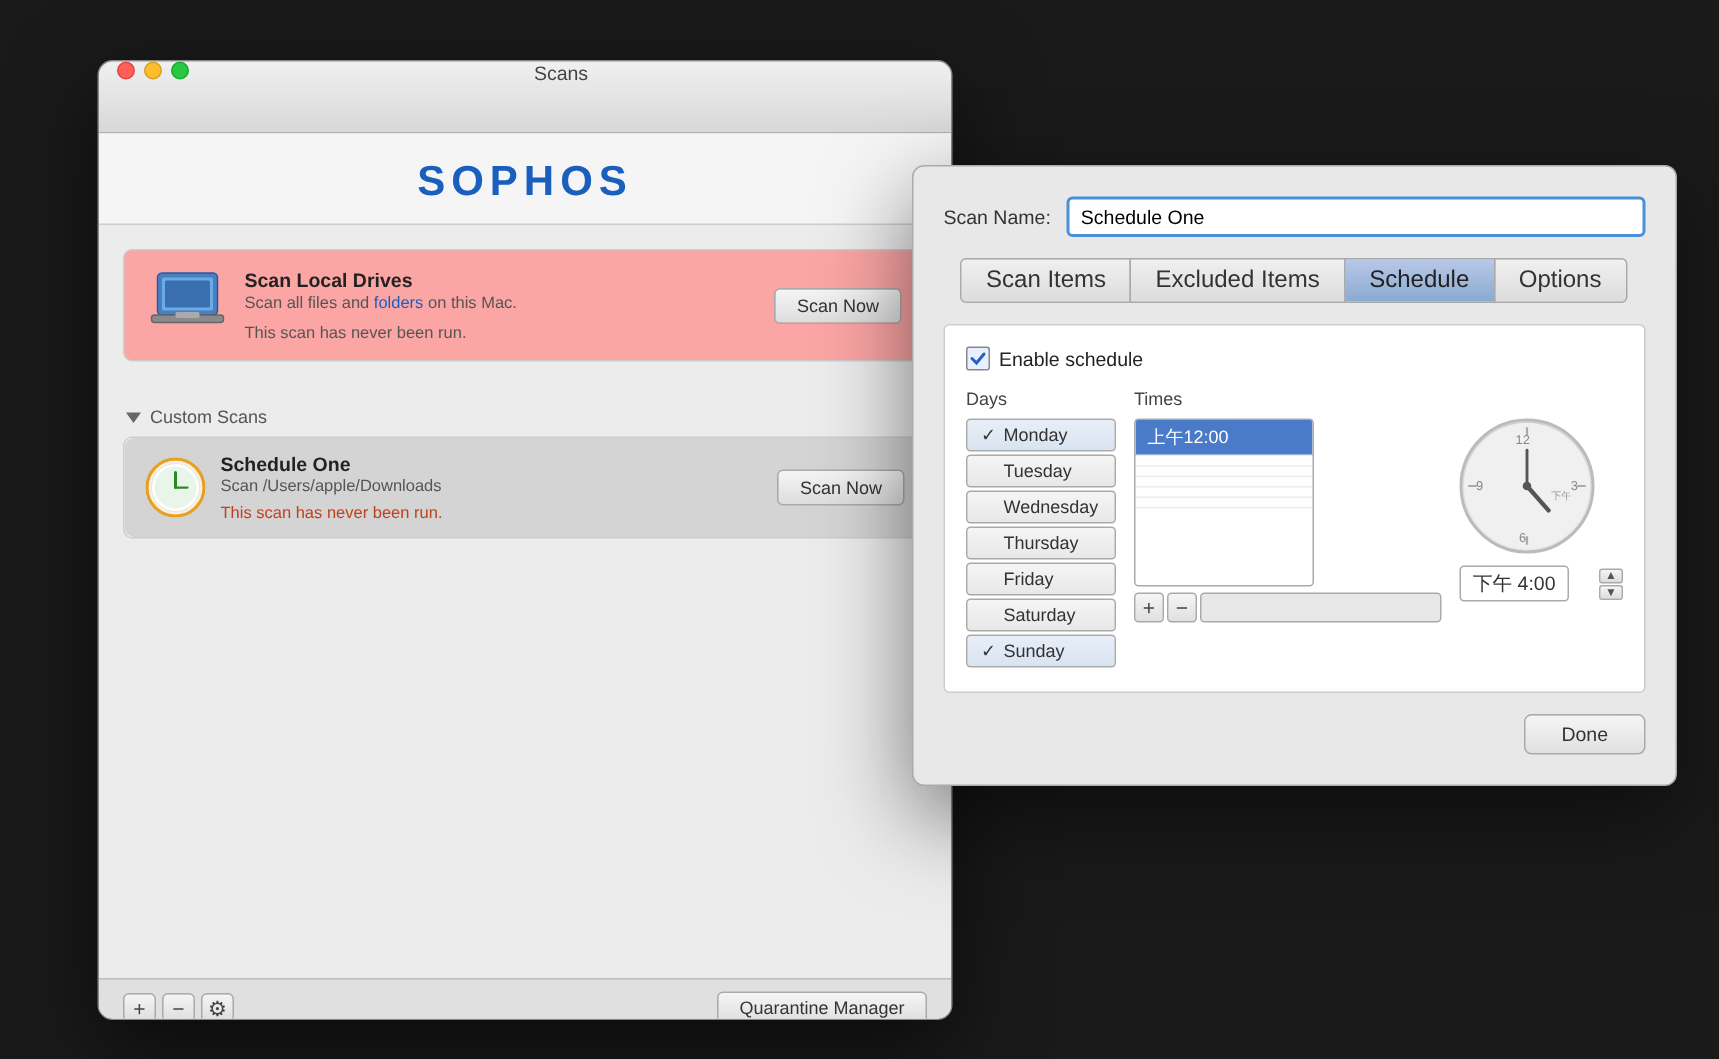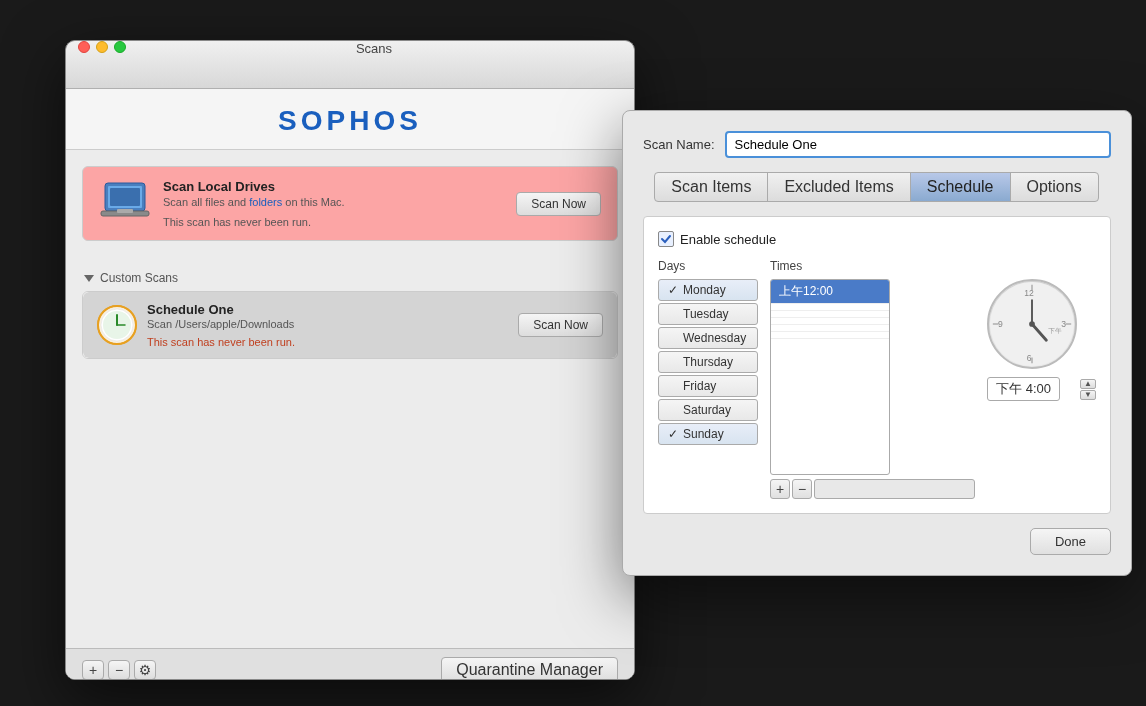--- a/index.html
+++ b/index.html
@@ -241,29 +241,29 @@
       cursor: pointer;
       color: #444;
     }
 
     .quarantine-btn {
       margin-left: auto;
       background: linear-gradient(to bottom, #f5f5f5, #ddd);
       border: 1px solid #aaa;
       border-radius: 4px;
       padding: 3px 14px;
-      font-size: 16px;
+      font-size: 12px;
       color: #333;
       cursor: pointer;
     }
 
     
     .schedule-dialog {
       position: absolute;
-      right: 14px;
+      right: 28px;
       top: 110px;
       width: 510px;
       background: #e8e8e8;
       border-radius: 8px;
       box-shadow: 0 20px 60px rgba(0,0,0,0.5);
       border: 1px solid #aaa;
       padding: 20px;
     }
 
     .scan-name-row {
@@ -385,21 +385,21 @@
     }
 
     .day-checkmark {
       width: 12px;
       font-size: 12px;
       color: #333;
     }
 
     .times-list {
       width: 120px;
-      height: 196px;
+      height: 112px;
       border: 1px solid #aaa;
       border-radius: 3px;
       background: white;
       overflow: hidden;
     }
 
     .time-item {
       padding: 3px 8px;
       font-size: 12px;
       color: #333;

